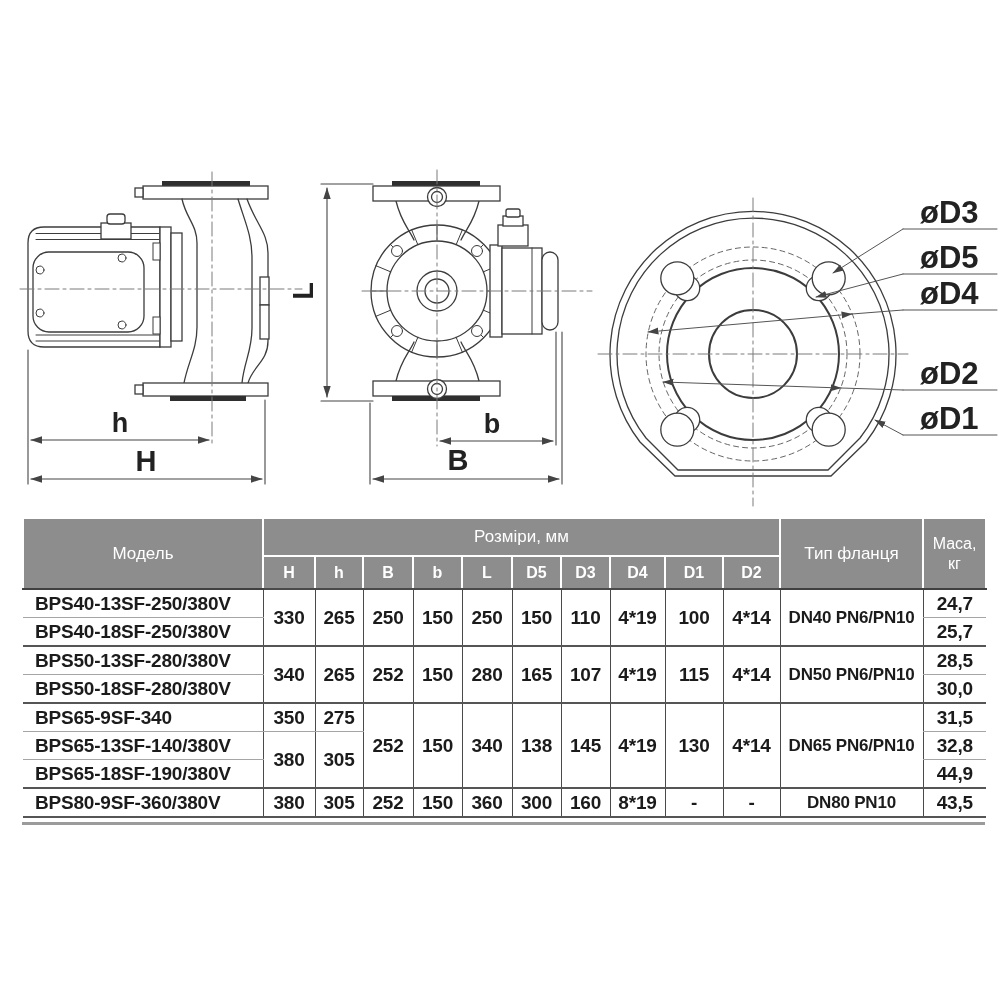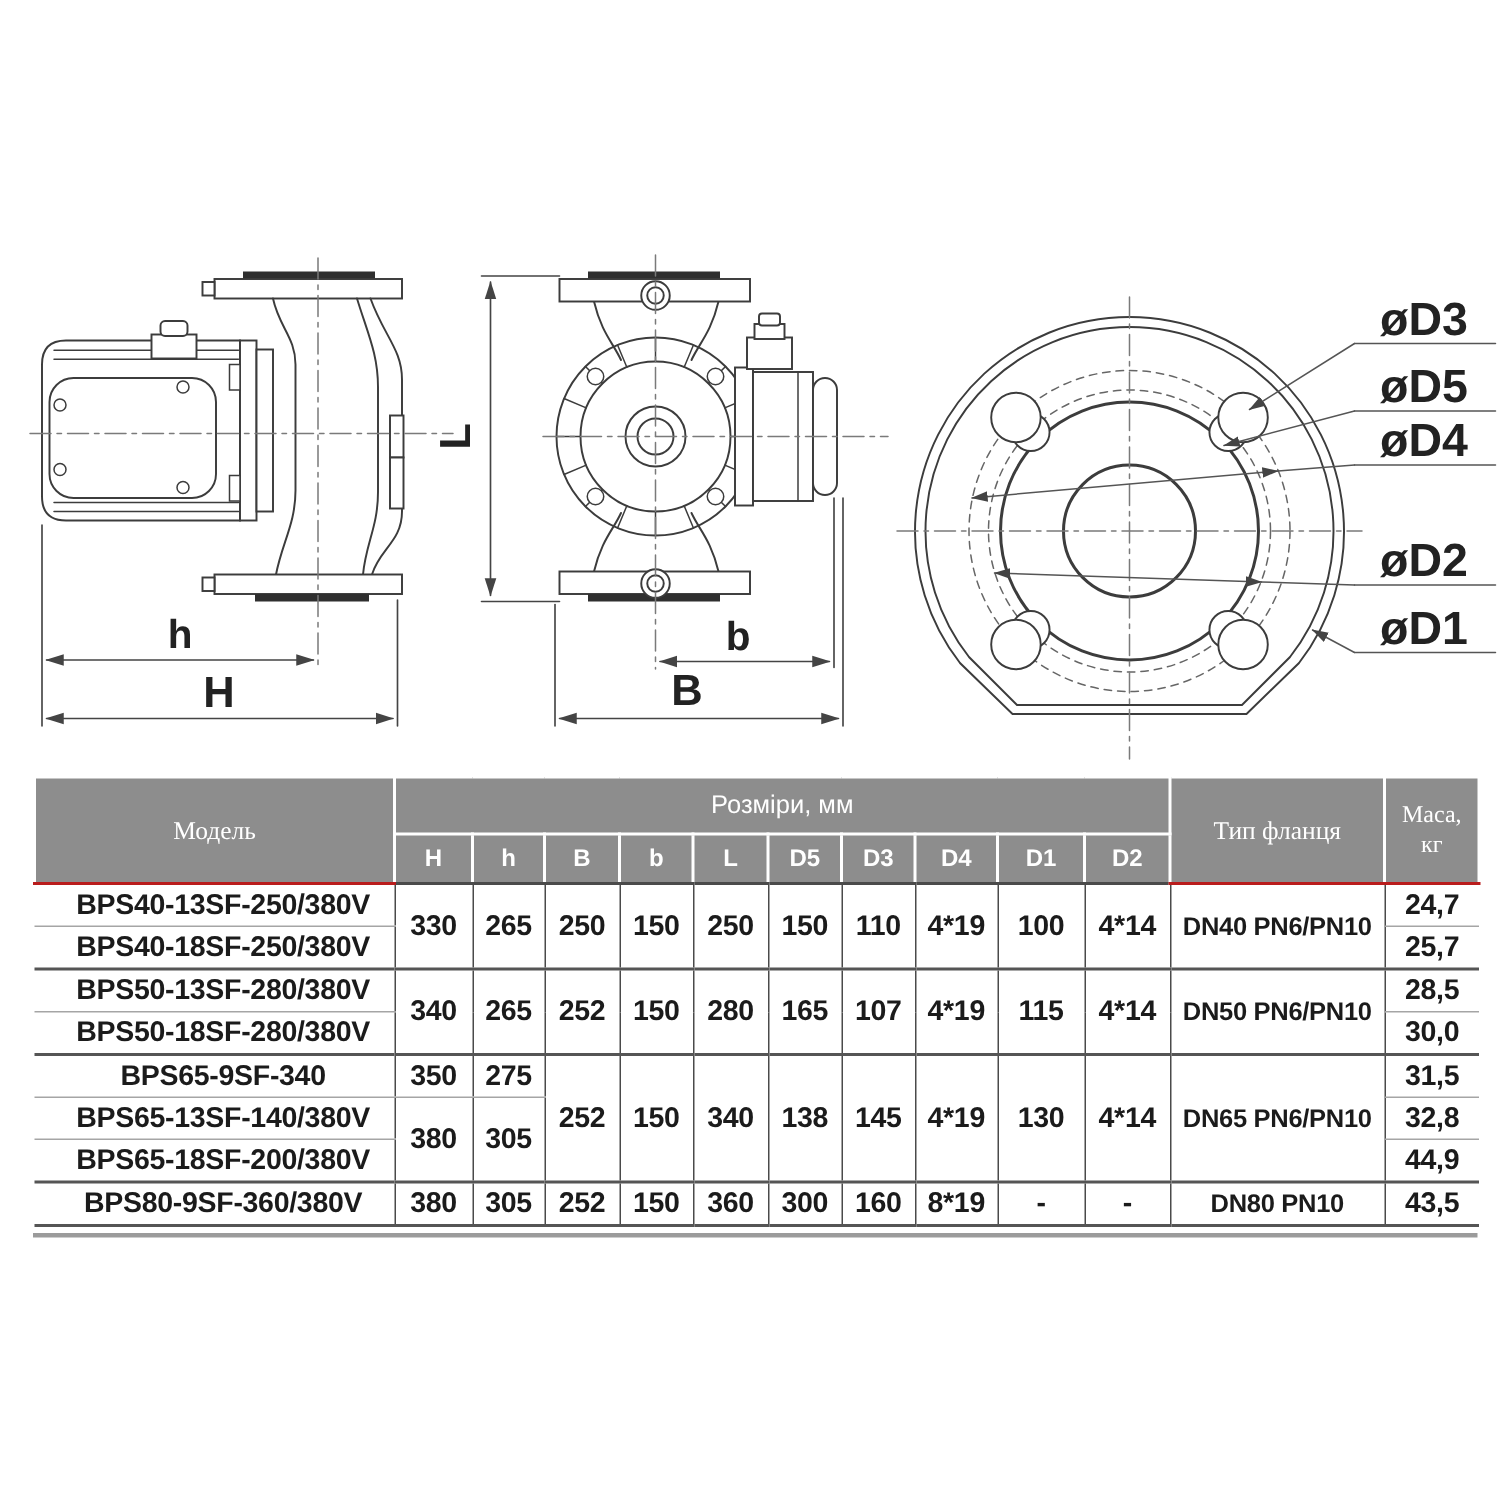--- a/index.html
+++ b/index.html
@@ -6,25 +6,25 @@
   #page{position:relative;width:1000px;height:1000px;background:#fff;overflow:hidden;
         font-family:"Liberation Sans",sans-serif;}
   svg text{font-family:"Liberation Sans",sans-serif;}
 
   
   #spec-table-wrap{position:absolute;left:22px;top:517px;width:963px;}
   table.spec{border-collapse:collapse;table-layout:fixed;width:963px;}
   table.spec th{background:#8d8d8d;color:#fff;border:2.5px solid #fff;
     font-weight:400;font-size:17px;padding:0;text-align:center;vertical-align:middle;}
   table.spec thead tr.sub th{font-weight:700;font-size:16px;height:31px;border-bottom:2px solid #4a4a4a;}
-  table.spec thead th.deep{border-bottom:2px solid #b91c1c;font-family:Liberation Serif, serif;}
+  table.spec thead th.deep{border-bottom:2px solid #404040;}
   table.spec thead tr.top th{height:36px;}
   table.spec td{border-left:1px solid #4a4a4a;font-weight:700;font-size:19px;color:#1b1b1b;
     text-align:center;vertical-align:middle;height:27px;padding:0;letter-spacing:-0.2px;}
-  table.spec td:first-child{border-left:none;text-align:center;padding-left:12px;}
+  table.spec td:first-child{border-left:none;text-align:left;padding-left:12px;}
   table.spec td.fl{font-size:17px;}
   table.spec td.bt{border-bottom:1px solid #a5a5a5;}
   table.spec td.bg{border-bottom:2px solid #555;}
   #bottom-band{height:3px;background:#9b9b9b;margin-top:4px;}
   .mass-head div{line-height:1.2;font-size:16px;}
 </style>
 </head>
 <body>
 
 <div id="page">
@@ -282,21 +282,21 @@
       <td class="bg fl" rowspan="3">DN65 PN6/PN10</td>
       <td class="bt">31,5</td>
     </tr>
     <tr>
       <td class="bt">BPS65-13SF-140/380V</td>
       <td class="bg" rowspan="2">380</td>
       <td class="bg" rowspan="2">305</td>
       <td class="bt">32,8</td>
     </tr>
     <tr>
-      <td class="bg">BPS65-18SF-200/380V</td>
+      <td class="bg">BPS65-18SF-190/380V</td>
       <td class="bg">44,9</td>
     </tr>
 
     <tr>
       <td class="bg">BPS80-9SF-360/380V</td>
       <td class="bg">380</td>
       <td class="bg">305</td>
       <td class="bg">252</td>
       <td class="bg">150</td>
       <td class="bg">360</td>

